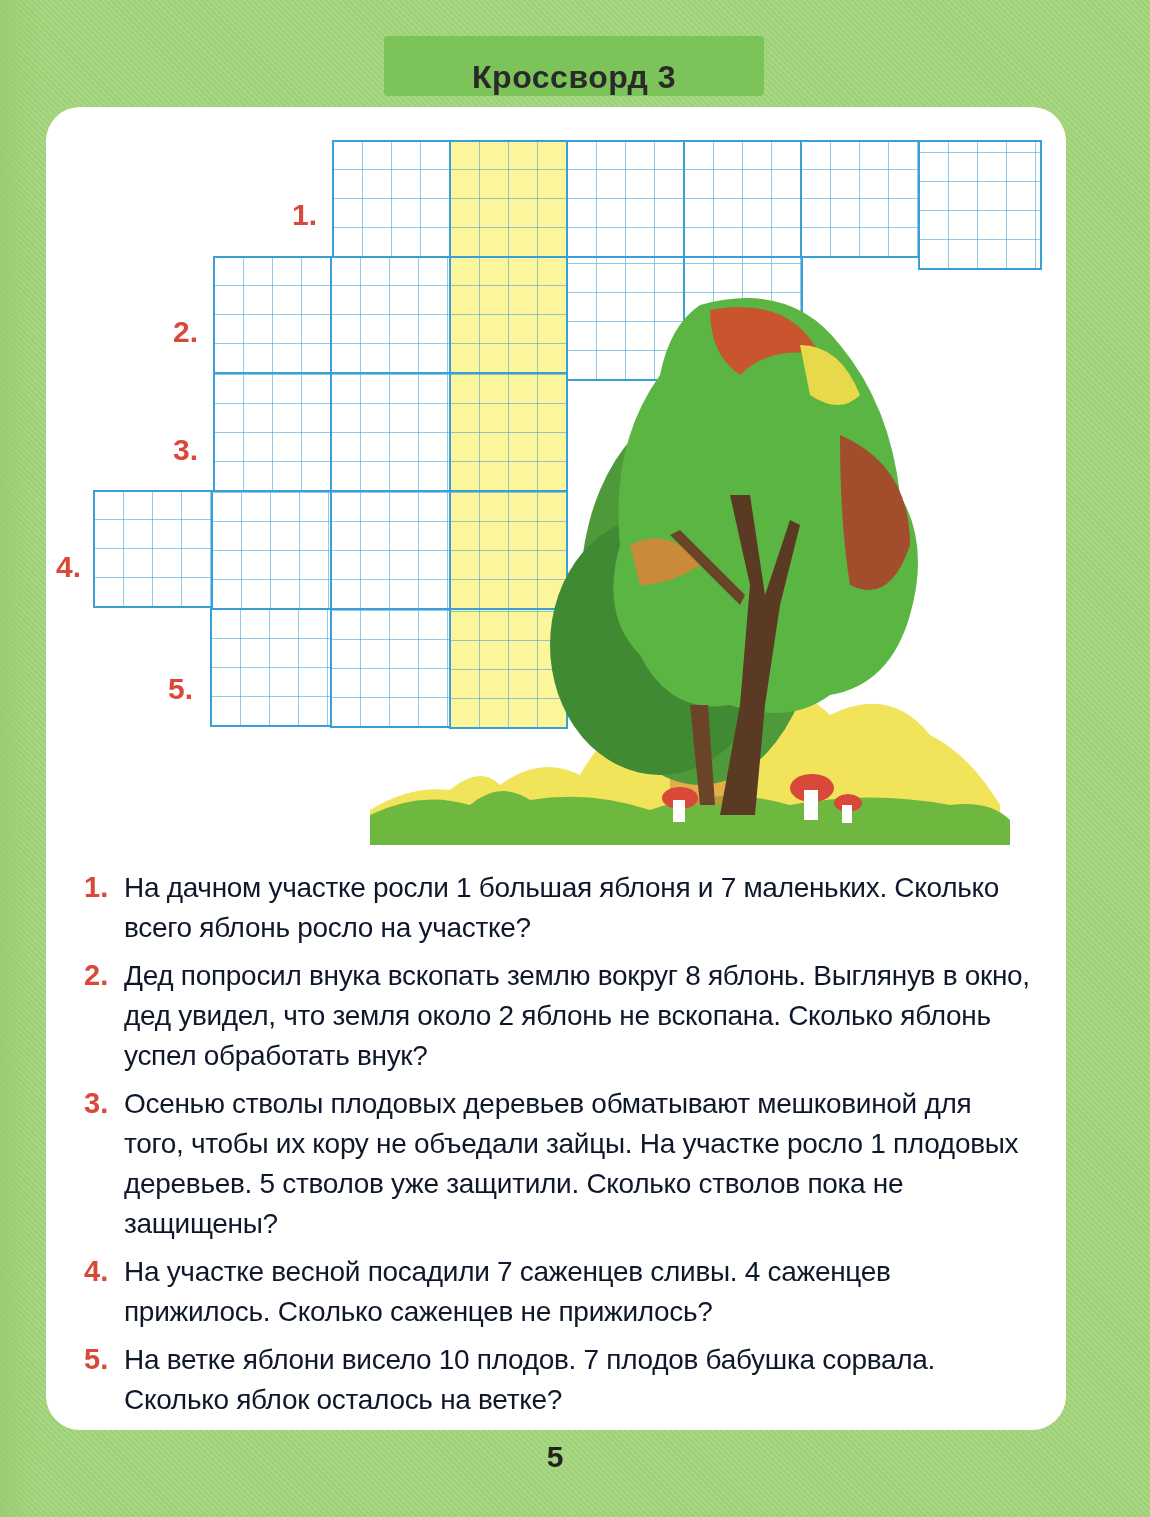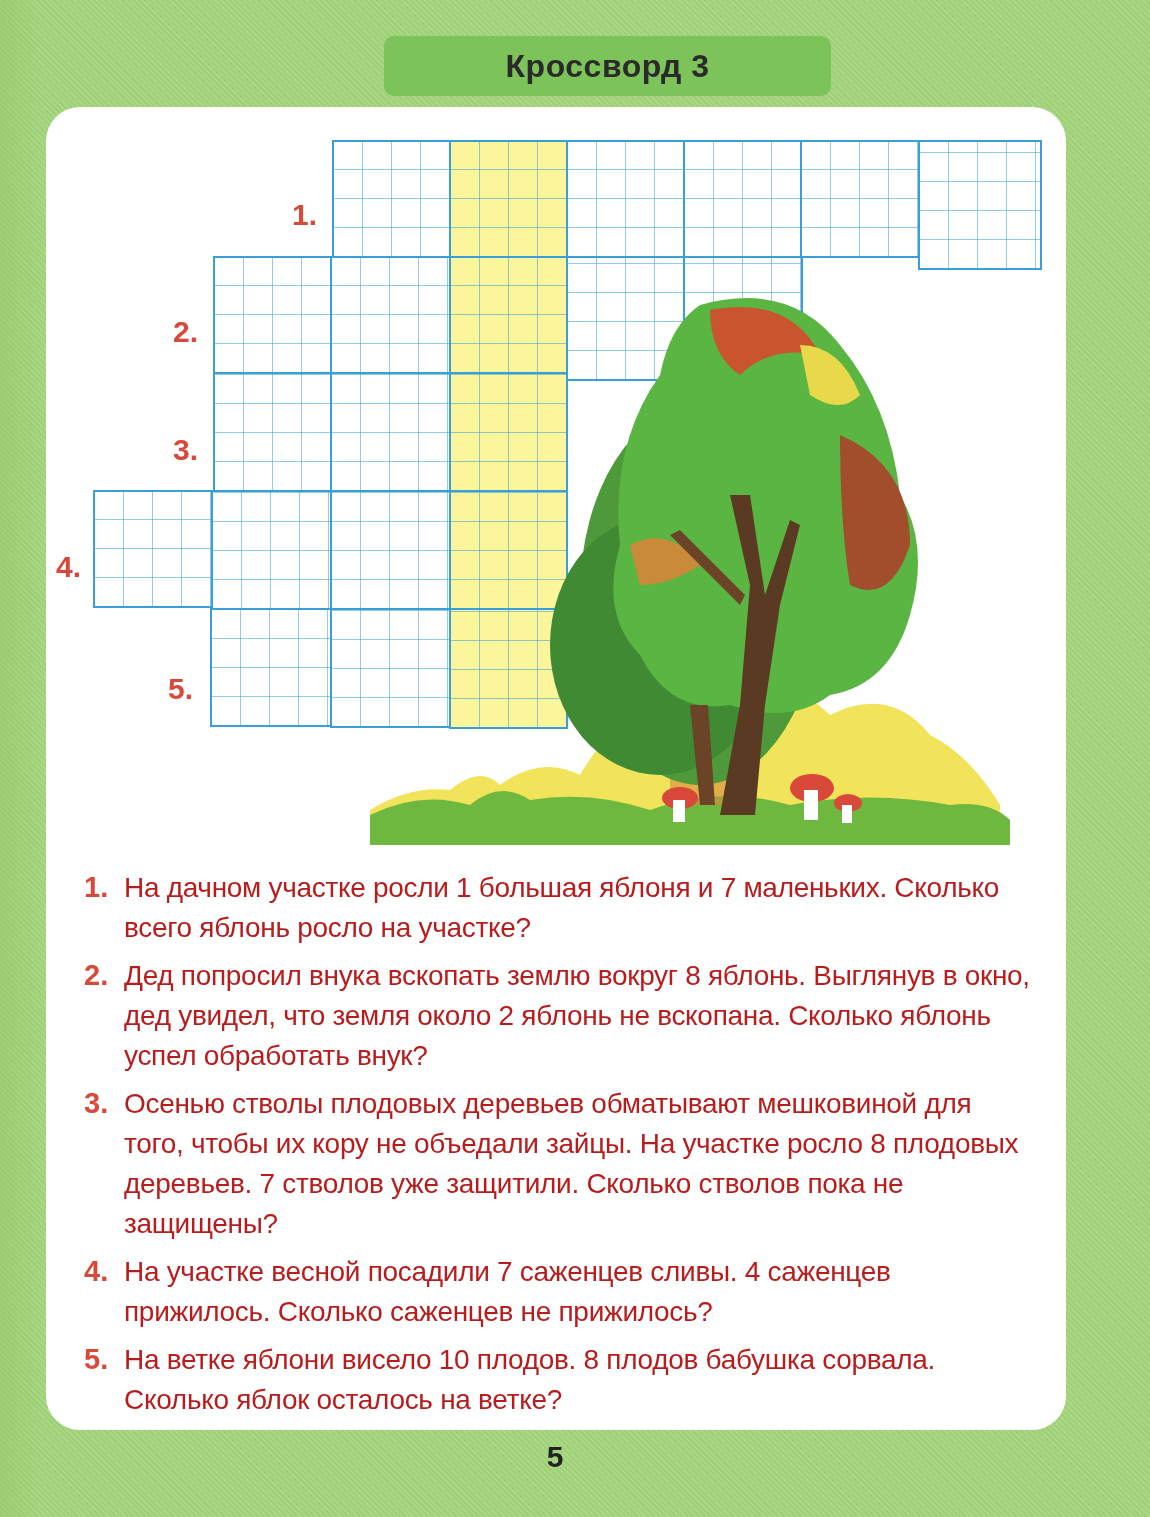--- a/index.html
+++ b/index.html
@@ -5,23 +5,23 @@
   html, body { margin: 0; padding: 0; }
   body {
     width: 1150px; height: 1517px; position: relative; overflow: hidden;
     background: #a4d67c;
     background-image:
       linear-gradient(90deg, rgba(150,200,110,0.6) 0px, rgba(170,220,120,0) 40px),
       repeating-linear-gradient(45deg, rgba(255,255,255,0.05) 0 2px, rgba(0,0,0,0.03) 2px 4px);
     font-family: "Liberation Sans", sans-serif;
   }
   .title-bar {
-    position: absolute; left: 384px; top: 36px; width: 447px; height: 60px;
-    background: #7cc45a; border-radius: 10px;
-    display: flex; align-items: center; justify-content: center;
+    position: absolute; left: 384px; top: 36px; width: 380px; height: 60px;
+    background: #7cc45a; border-radius: 4px;
+    display: flex; align-items: flex-end; justify-content: center;
   }
   .title-bar span {
     font-family: "Liberation Sans", sans-serif; font-weight: bold;
     font-size: 32px; color: #2a2a2a; letter-spacing: 0.5px;
   }
   .card {
     position: absolute; left: 46px; top: 107px; width: 1020px; height: 1323px;
     background: #ffffff; border-radius: 34px;
   }
   .grid-block {
@@ -39,21 +39,21 @@
     font-size: 30px; color: #d9493a;
   }
   .tree { position: absolute; left: 370px; top: 285px; width: 680px; height: 560px; }
   .tasks { position: absolute; left: 84px; top: 868px; width: 950px; }
   .task { display: flex; margin-bottom: 8px; }
   .task-num {
     font-family: "Liberation Sans", sans-serif; font-weight: bold; color: #d9493a;
     font-size: 29px; width: 40px; flex: none; line-height: 38px;
   }
   .task-text {
-    font-family: "Liberation Sans", sans-serif; font-size: 28px; color: #b91c1c;
+    font-family: "Liberation Sans", sans-serif; font-size: 28px; color: #0f172a;
     line-height: 40px; letter-spacing: -0.3px;
   }
   .page-number {
     position: absolute; left: 0; width: 1110px; top: 1440px; text-align: center;
     font-family: "Liberation Sans", sans-serif; font-weight: bold; font-size: 30px; color: #222;
   }
 </style>
 </head>
 <body>
 
@@ -128,25 +128,25 @@
   <div class="task">
     <span class="task-num">1.</span>
     <span class="task-text">На дачном участке росли 1 большая яблоня и 7 маленьких. Сколько всего яблонь росло на участке?</span>
   </div>
   <div class="task">
     <span class="task-num">2.</span>
     <span class="task-text">Дед попросил внука вскопать землю вокруг 8 яблонь. Выглянув в окно, дед увидел, что земля около 2 яблонь не вскопана. Сколько яблонь успел обработать внук?</span>
   </div>
   <div class="task">
     <span class="task-num">3.</span>
-    <span class="task-text">Осенью стволы плодовых деревьев обматывают мешковиной для того, чтобы их кору не объедали зайцы. На участке росло 8 плодовых деревьев. 7 стволов уже защитили. Сколько стволов пока не защищены?</span>
+    <span class="task-text">Осенью стволы плодовых деревьев обматывают мешковиной для того, чтобы их кору не объедали зайцы. На участке росло 1 плодовых деревьев. 5 стволов уже защитили. Сколько стволов пока не защищены?</span>
   </div>
   <div class="task">
     <span class="task-num">4.</span>
     <span class="task-text">На участке весной посадили 7 саженцев сливы. 4 саженцев прижилось. Сколько саженцев не прижилось?</span>
   </div>
   <div class="task">
     <span class="task-num">5.</span>
-    <span class="task-text">На ветке яблони висело 10 плодов. 8 плодов бабушка сорвала. Сколько яблок осталось на ветке?</span>
+    <span class="task-text">На ветке яблони висело 10 плодов. 7 плодов бабушка сорвала. Сколько яблок осталось на ветке?</span>
   </div>
 </div>
 
 <div class="page-number">5</div>
 
 </body></html>

